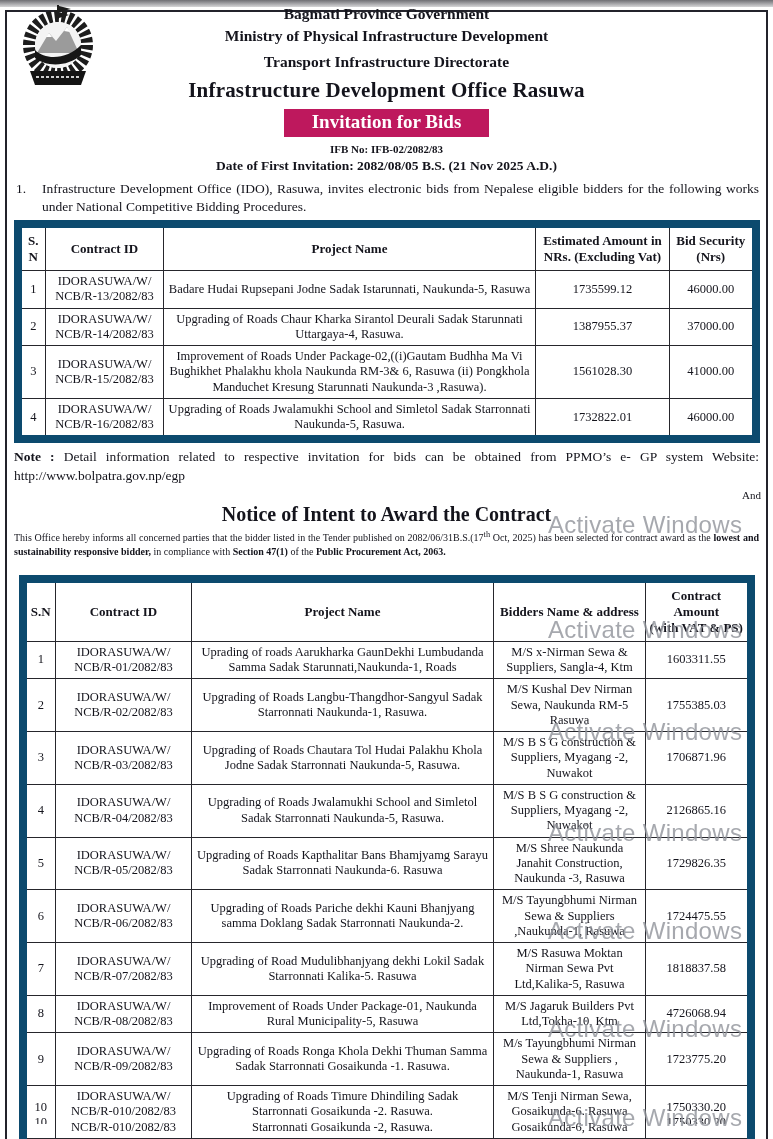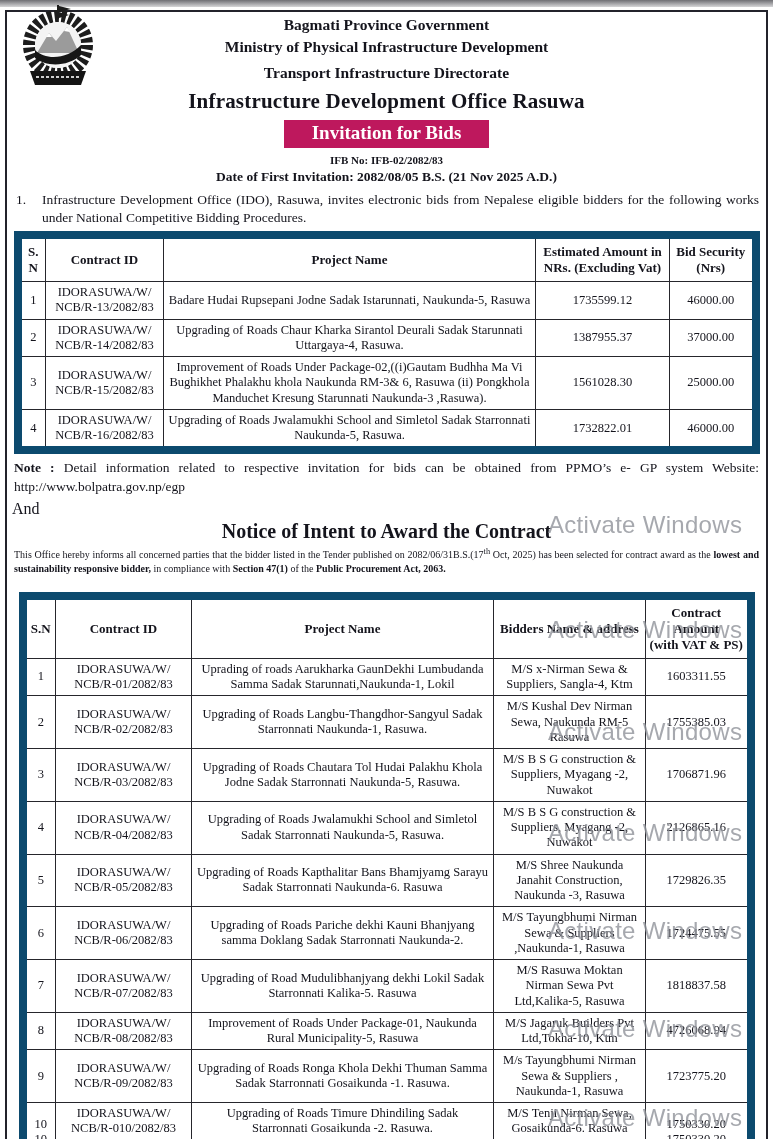--- a/index.html
+++ b/index.html
@@ -5,41 +5,41 @@
   html,body{margin:0;padding:0;}
   .page{position:relative;width:773px;height:1139px;overflow:hidden;background:#ffffff;
         font-family:"Liberation Serif",serif;color:#14141c;}
   .top-band{position:absolute;top:0;left:0;right:0;height:7px;
         background:linear-gradient(#6f6f74,#d6d6d8);}
   .frame{position:absolute;top:10px;left:5px;width:763px;height:1140px;
         box-sizing:border-box;border:2px solid #23232b;border-bottom:none;}
   .content{position:relative;padding:2px 12px 0;}
   .emblem{position:absolute;left:16px;top:3px;width:84px;height:92px;}
   .hline{text-align:center;font-weight:bold;}
-  .h-govt{font-size:15.5px;margin-top:14px;}
+  .h-govt{font-size:15.5px;margin-top:3px;}
   .h-ministry{font-size:15.5px;margin-top:4px;}
   .h-directorate{font-size:15.5px;margin-top:8px;}
   .h-office{font-size:21px;margin-top:7px;letter-spacing:.2px;}
   .banner{display:table;margin:6px auto 0;background:#be185d;color:#ffffff;
         font-weight:bold;font-size:19px;padding:2px 28px 4px;}
   .h-ifb{font-size:11px;margin-top:6px;}
   .h-date{font-size:13.5px;margin-top:3px;}
   .intro{display:flex;margin-top:6px;font-size:13.5px;line-height:1.35;}
   .intro .num{flex:0 0 30px;padding-left:4px;box-sizing:border-box;}
   .intro .txt{flex:1;text-align:justify;padding-right:2px;}
   table{border-collapse:collapse;margin:4px auto 0;table-layout:fixed;border:8px solid #0c4a6e;}
   th,td{border:1.5px solid #26262c;text-align:center;vertical-align:middle;
         padding:3px 3px;font-size:12.5px;line-height:1.22;white-space:pre-line;
         overflow:hidden;word-wrap:break-word;}
   th{font-weight:bold;font-size:13px;padding:5px 2px;}
   .t-bids{width:738px;}
   .t-award{width:728px;}
   .note{margin:5px 2px 0;font-size:13.5px;text-align:justify;line-height:1.35;}
   .note .lbl{font-weight:bold;}
-  .and-line{text-align:left;font-size:16px;margin-top:4px;}
+  .and-line{text-align:right;font-size:11px;margin-top:4px;}
   .notice-title{text-align:center;font-weight:bold;font-size:20px;margin-top:2px;}
   .notice-para{margin:3px 2px 16px;font-size:10px;text-align:justify;line-height:1.4;}
   .notice-para .b{font-weight:bold;}
   .wm{position:absolute;left:548px;z-index:6;font-family:"Liberation Sans",sans-serif;
         font-size:24px;color:#90939a;opacity:.8;letter-spacing:.3px;pointer-events:none;
         white-space:nowrap;}
   .dup-clip{height:8px;overflow:hidden;line-height:1.05;}
 </style>
 </head>
 <body>
@@ -115,21 +115,21 @@
         <td>Upgrading of Roads Chaur Kharka Sirantol Deurali Sadak Starunnati Uttargaya-4,  Rasuwa.</td>
         <td>1387955.37</td>
         <td>37000.00</td>
       </tr>
       <tr>
         <td>3</td>
         <td>IDORASUWA/W/
 NCB/R-15/2082/83</td>
         <td>Improvement of Roads Under Package-02,((i)Gautam Budhha Ma Vi Bughikhet Phalakhu khola  Naukunda RM-3&amp; 6, Rasuwa (ii) Pongkhola Manduchet Kresung Starunnati Naukunda-3 ,Rasuwa).</td>
         <td>1561028.30</td>
-        <td>25000.00</td>
+        <td>41000.00</td>
       </tr>
       <tr>
         <td>4</td>
         <td>IDORASUWA/W/
 NCB/R-16/2082/83</td>
         <td>Upgrading of Roads Jwalamukhi School and Simletol  Sadak Starronnati Naukunda-5,  Rasuwa.</td>
         <td>1732822.01</td>
         <td>46000.00</td>
       </tr>
     </tbody>
@@ -160,21 +160,21 @@
         <th>Contract ID</th>
         <th>Project Name</th>
         <th>Bidders Name &amp; address</th>
         <th>Contract Amount
 (with VAT &amp; PS)</th>
       </tr>
       <tr>
         <td>1</td>
         <td>IDORASUWA/W/
 NCB/R-01/2082/83</td>
-        <td>Uprading of roads Aarukharka GaunDekhi Lumbudanda Samma Sadak Starunnati,Naukunda-1, Lokil</td>
+        <td>Uprading of roads Aarukharka GaunDekhi Lumbudanda Samma Sadak Starunnati,Naukunda-1, Roads</td>
         <td>M/S x-Nirman Sewa &amp; Suppliers, Sangla-4, Ktm</td>
         <td>1603311.55</td>
       </tr>
       <tr>
         <td>2</td>
         <td>IDORASUWA/W/
 NCB/R-02/2082/83</td>
         <td>Upgrading of Roads Langbu-Thangdhor-Sangyul Sadak Starronnati Naukunda-1, Rasuwa.</td>
         <td>M/S Kushal Dev Nirman Sewa, Naukunda RM-5 Rasuwa</td>
         <td>1755385.03</td>

